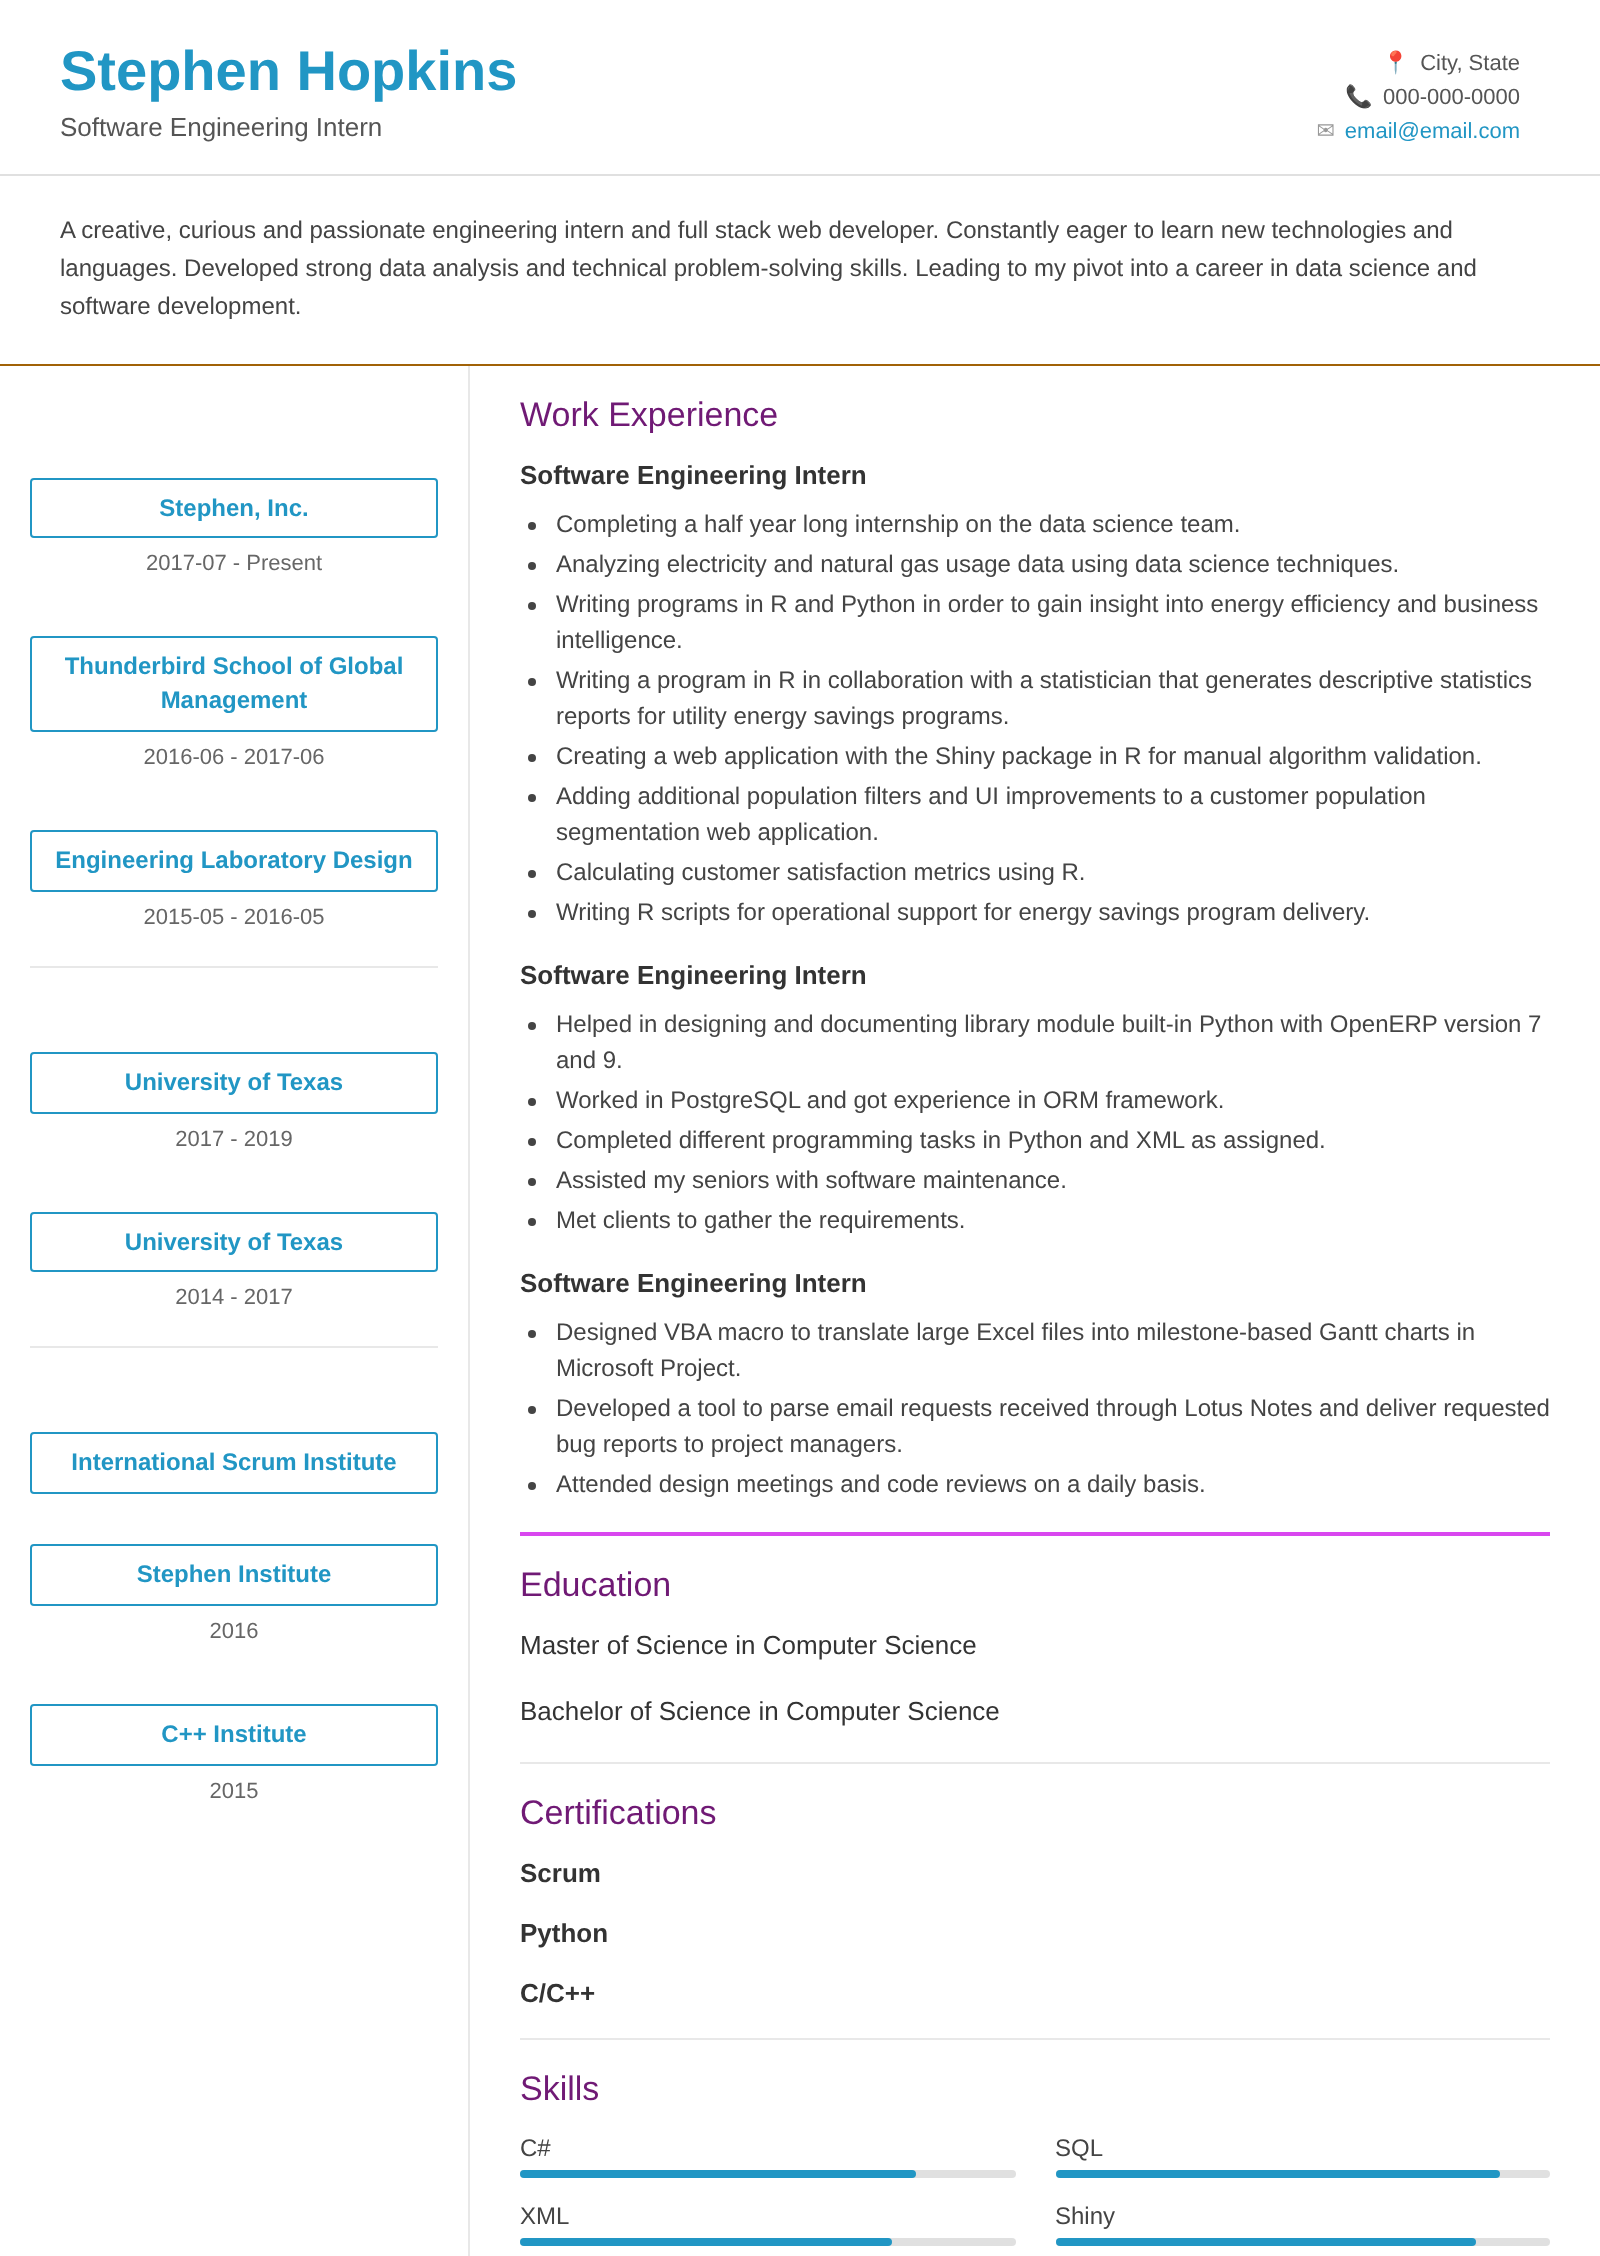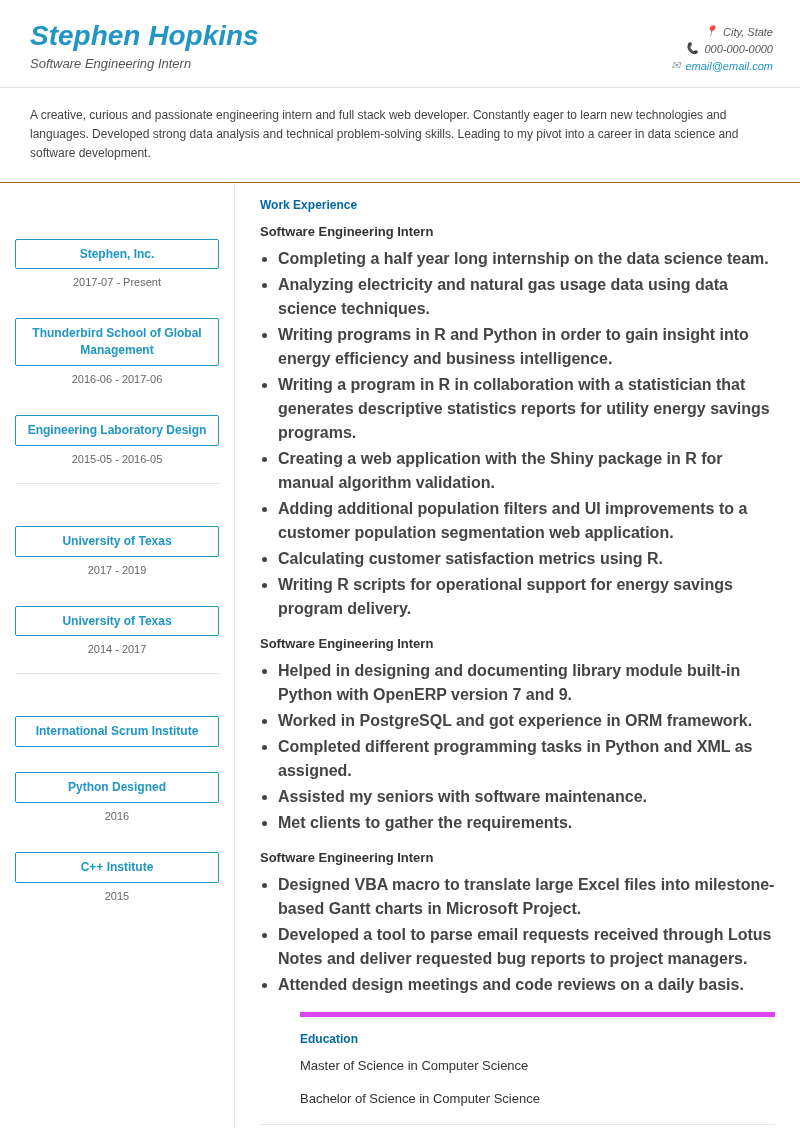--- a/index.html
+++ b/index.html
@@ -13,26 +13,25 @@
     }
     .resume-container {
       width: 800px;
       min-height: 1128px;
       background: #fff;
       display: flex;
       flex-direction: column;
     }
     
     .header {
-      padding: 20px 27px 15px 30px;
+      padding: 20px 40px 15px 30px;
       display: flex;
       justify-content: space-between;
       align-items: flex-start;
       border-bottom: 1px solid #e0e0e0;
-      font-style: italic;
     }
     .header-left {}
     .header-name {
       font-size: 28px;
       font-weight: bold;
       color: #2196c4;
       margin-bottom: 4px;
     }
     .header-title {
       font-size: 13px;
@@ -106,43 +105,42 @@
     
     .content {
       flex: 1;
       padding: 0 25px;
     }
     .section {
       margin-bottom: 5px;
       padding-top: 15px;
     }
     .section-title {
-      font-size: 12px;
-      color: #0369a1;
-      font-weight: bold;
+      font-size: 17px;
+      color: #701a75;
+      font-weight: normal;
       margin-bottom: 12px;
       padding-bottom: 0;
     }
     .job-title {
       font-size: 13px;
       font-weight: bold;
       color: #333;
       margin-bottom: 8px;
     }
     .job-bullets {
       list-style: disc;
       padding-left: 18px;
       margin-bottom: 15px;
     }
     .job-bullets li {
-      font-size: 16px;
+      font-size: 12px;
       color: #444;
       line-height: 1.5;
       margin-bottom: 2px;
-      font-weight: bold;
     }
     .education-degree {
       font-size: 13px;
       font-weight: normal;
       color: #333;
       margin-bottom: 18px;
     }
     .cert-name {
       font-size: 13px;
       font-weight: bold;
@@ -257,21 +255,21 @@
 
       <div style="padding-top: 30px;">
         <div class="sidebar-item">
           <div class="sidebar-company-box">
             <div class="sidebar-company-name">International Scrum Institute</div>
           </div>
         </div>
 
         <div class="sidebar-item">
           <div class="sidebar-company-box">
-            <div class="sidebar-company-name">Python Designed</div>
+            <div class="sidebar-company-name">Stephen Institute</div>
           </div>
           <div class="sidebar-date">2016</div>
         </div>
 
         <div class="sidebar-item">
           <div class="sidebar-company-box">
             <div class="sidebar-company-name">C++ Institute</div>
           </div>
           <div class="sidebar-date">2015</div>
         </div>
@@ -312,21 +310,21 @@
         <div>
           <div class="job-title">Software Engineering Intern</div>
           <ul class="job-bullets">
             <li>Designed VBA macro to translate large Excel files into milestone-based Gantt charts in Microsoft Project.</li>
             <li>Developed a tool to parse email requests received through Lotus Notes and deliver requested bug reports to project managers.</li>
             <li>Attended design meetings and code reviews on a daily basis.</li>
           </ul>
         </div>
       </div>
 
-      <div class="section" style="border-top: 5px solid #d946ef; padding-top: 15px; margin-left: 40px;">
+      <div class="section" style="border-top: 2px solid #d946ef; padding-top: 15px;">
         <div class="section-title">Education</div>
         <div class="education-degree">Master of Science in Computer Science</div>
         <div class="education-degree">Bachelor of Science in Computer Science</div>
       </div>
 
       <div class="section" style="border-top: 1px solid #e8e8e8; padding-top: 15px;">
         <div class="section-title">Certifications</div>
         <div class="cert-name">Scrum</div>
         <div class="cert-name">Python</div>
         <div class="cert-name">C/C++</div>

